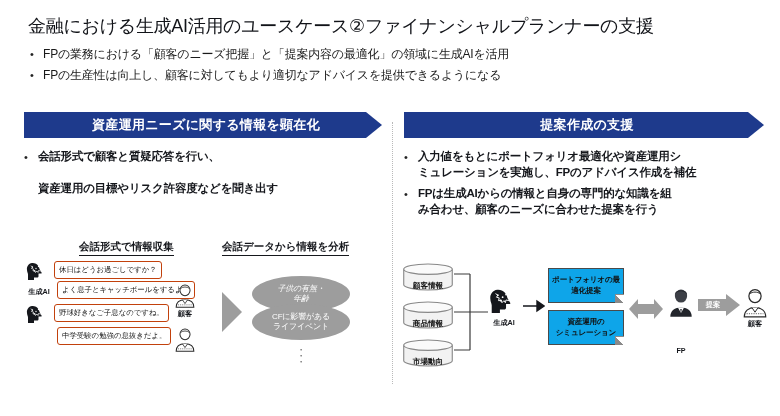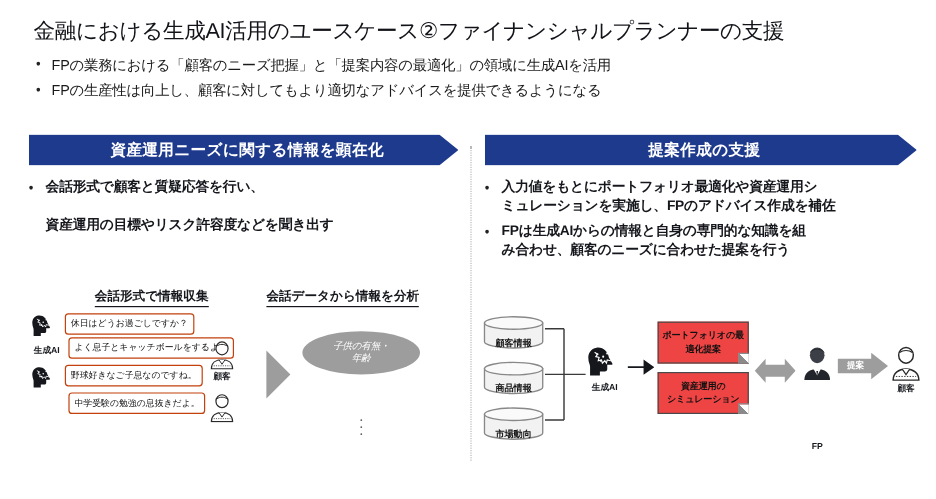--- a/index.html
+++ b/index.html
@@ -83,21 +83,21 @@
   }
   .vdots i{display:block;font-style:normal;}
 
   
   .cyl{position:absolute;width:52px;height:30px;}
   .cyllabel{
     position:absolute;font-size:7.6px;font-weight:bold;color:#111;
     white-space:nowrap;text-align:center;width:52px;
   }
   .docbox{
-    position:absolute;width:74px;height:33px;background:#ef4444;
+    position:absolute;width:74px;height:33px;background:#0ea5e9;
     border:1px solid #4a4a4a;
     display:flex;align-items:center;justify-content:center;
     font-size:7.6px;font-weight:bold;line-height:10.5px;text-align:center;color:#111;
     letter-spacing:-0.2px;
   }
   .docfold{
     position:absolute;width:8px;height:8px;
     background:linear-gradient(225deg,#ffffff 50%,#8a8a8a 50%);
     border-left:1px solid #8a8a8a;border-top:1px solid #8a8a8a;
   }
@@ -183,20 +183,26 @@
   </svg>
 
   <svg style="position:absolute;left:220px;top:290px;width:24px;height:44px;" viewBox="0 0 24 44">
     <path d="M2 2 L22 22 L2 42 Z" fill="#9d9d9d"></path>
   </svg>
 
   <div class="oval" style="left:252px;top:276px;width:98px;height:36px;font-style:italic;">
     <span>
       <span>子供の有無・</span><br>
       <span>年齢</span>
+    </span>
+  </div>
+  <div class="oval" style="left:252px;top:304px;width:98px;height:36px;">
+    <span>
+      <span>CFに影響がある</span><br>
+      <span>ライフイベント</span>
     </span>
   </div>
   <div class="vdots" style="left:296px;top:347px;">
     <i>・</i>
     <i>・</i>
     <i>・</i>
   </div>
 
   <div class="panel right">
     <div class="banner">
@@ -276,21 +282,21 @@
     <path d="M9 3 L0 13 L9 23 V18 H25 V23 L34 13 L25 3 V8 H9 Z" fill="#9d9d9d"></path>
   </svg>
 
   <svg style="position:absolute;left:668px;top:288px;width:26px;height:30px;" viewBox="0 0 34 38">
     <ellipse cx="17" cy="10" rx="8" ry="8.5" fill="#3c3f46"></ellipse>
     <path d="M9 8c3-6 13-6 16 0 0-7-16-7-16 0z" fill="#22252b"></path>
     <path d="M3 37c0-8 6-12 14-12s14 4 14 12z" fill="#22252b"></path>
     <path d="M13 25l4 7 4-7" fill="#ffffff"></path>
     <path d="M16 27l1 6 1-6z" fill="#22252b"></path>
   </svg>
-  <div class="iconlabel" style="left:668px;top:335px;width:26px;margin-top:32px;">FP</div>
+  <div class="iconlabel" style="left:668px;top:314px;width:26px;margin-top:32px;">FP</div>
 
   <svg style="position:absolute;left:698px;top:294px;width:42px;height:22px;" viewBox="0 0 42 22">
     <path d="M0 5 H28 V0 L42 11 L28 22 V17 H0 Z" fill="#9d9d9d"></path>
   </svg>
   <div class="iconlabel" style="left:700px;top:300px;width:26px;color:#ffffff;">提案</div>
 
   <svg style="position:absolute;left:742px;top:288px;width:26px;height:30px;" viewBox="0 0 34 38">
     <ellipse cx="17" cy="10" rx="8" ry="8.5" fill="#fff" stroke="#2a2a2a" stroke-width="1.6"></ellipse>
     <path d="M10 7c4-3 10-3 14 0" stroke="#2a2a2a" stroke-width="1.3" fill="none"></path>
     <path d="M3 37c0-8 6-12 14-12s14 4 14 12z" fill="#fff" stroke="#2a2a2a" stroke-width="1.6"></path>

